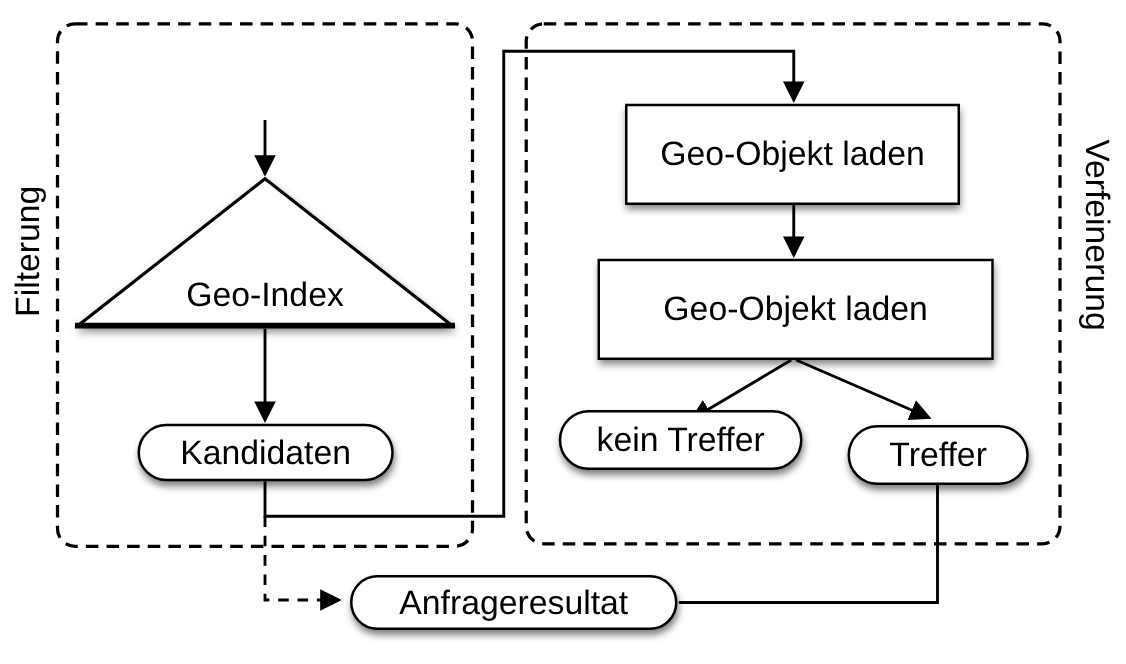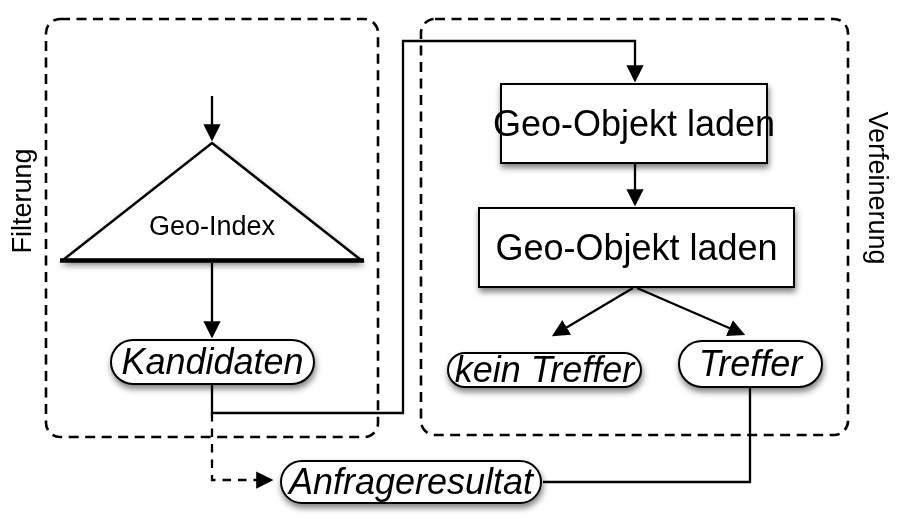--- a/index.html
+++ b/index.html
@@ -11,39 +11,39 @@
     color:#000;
     overflow:hidden;
   }
   .canvas svg{position:absolute;left:0;top:0;}
   .node{
     position:absolute;
     display:flex;align-items:center;justify-content:center;
     background:#ffffff;
     border:2.5px solid #000;
     box-sizing:border-box;
-    font-size:36px;
+    font-size:27px;
     box-shadow:1px 4px 6px rgba(0,0,0,0.5);
     white-space:nowrap;
   }
   .rect1{left:500px;top:83px;width:268px;height:81px;}
   .rect2{left:478px;top:207px;width:317px;height:81px;}
-  .pill{border-radius:26px;font-style:italic;}
+  .pill{border-radius:26px;}
   .kandidaten{left:110px;top:339px;width:205px;height:46px;}
-  .kein-treffer{left:447px;top:352px;width:195px;height:36px;}
+  .kein-treffer{left:447px;top:328px;width:195px;height:48px;}
   .treffer{left:678px;top:340px;width:145px;height:48px;}
   .anfrageresultat{left:280px;top:460px;width:262px;height:44px;}
   .floating-label{
     position:absolute;
     display:flex;align-items:center;justify-content:center;
     font-size:27px;
     white-space:nowrap;
   }
   .anfrage{left:126px;top:56px;width:170px;height:34px;}
-  .geo-index{left:112px;top:209px;width:200px;height:34px;}
+  .geo-index{left:112px;top:219px;width:200px;height:34px;}
   .side-label{
     position:absolute;
     display:flex;align-items:center;justify-content:center;
     font-size:27px;
     white-space:nowrap;
   }
   .filterung{left:-48px;top:186px;width:140px;height:30px;transform:rotate(-90deg);}
   .verfeinerung{left:788px;top:173px;width:180px;height:30px;transform:rotate(90deg);}
   .stroke{fill:none;stroke:#000;}
   .dashed-box{stroke-width:2.6;stroke-dasharray:10 6.5;}

